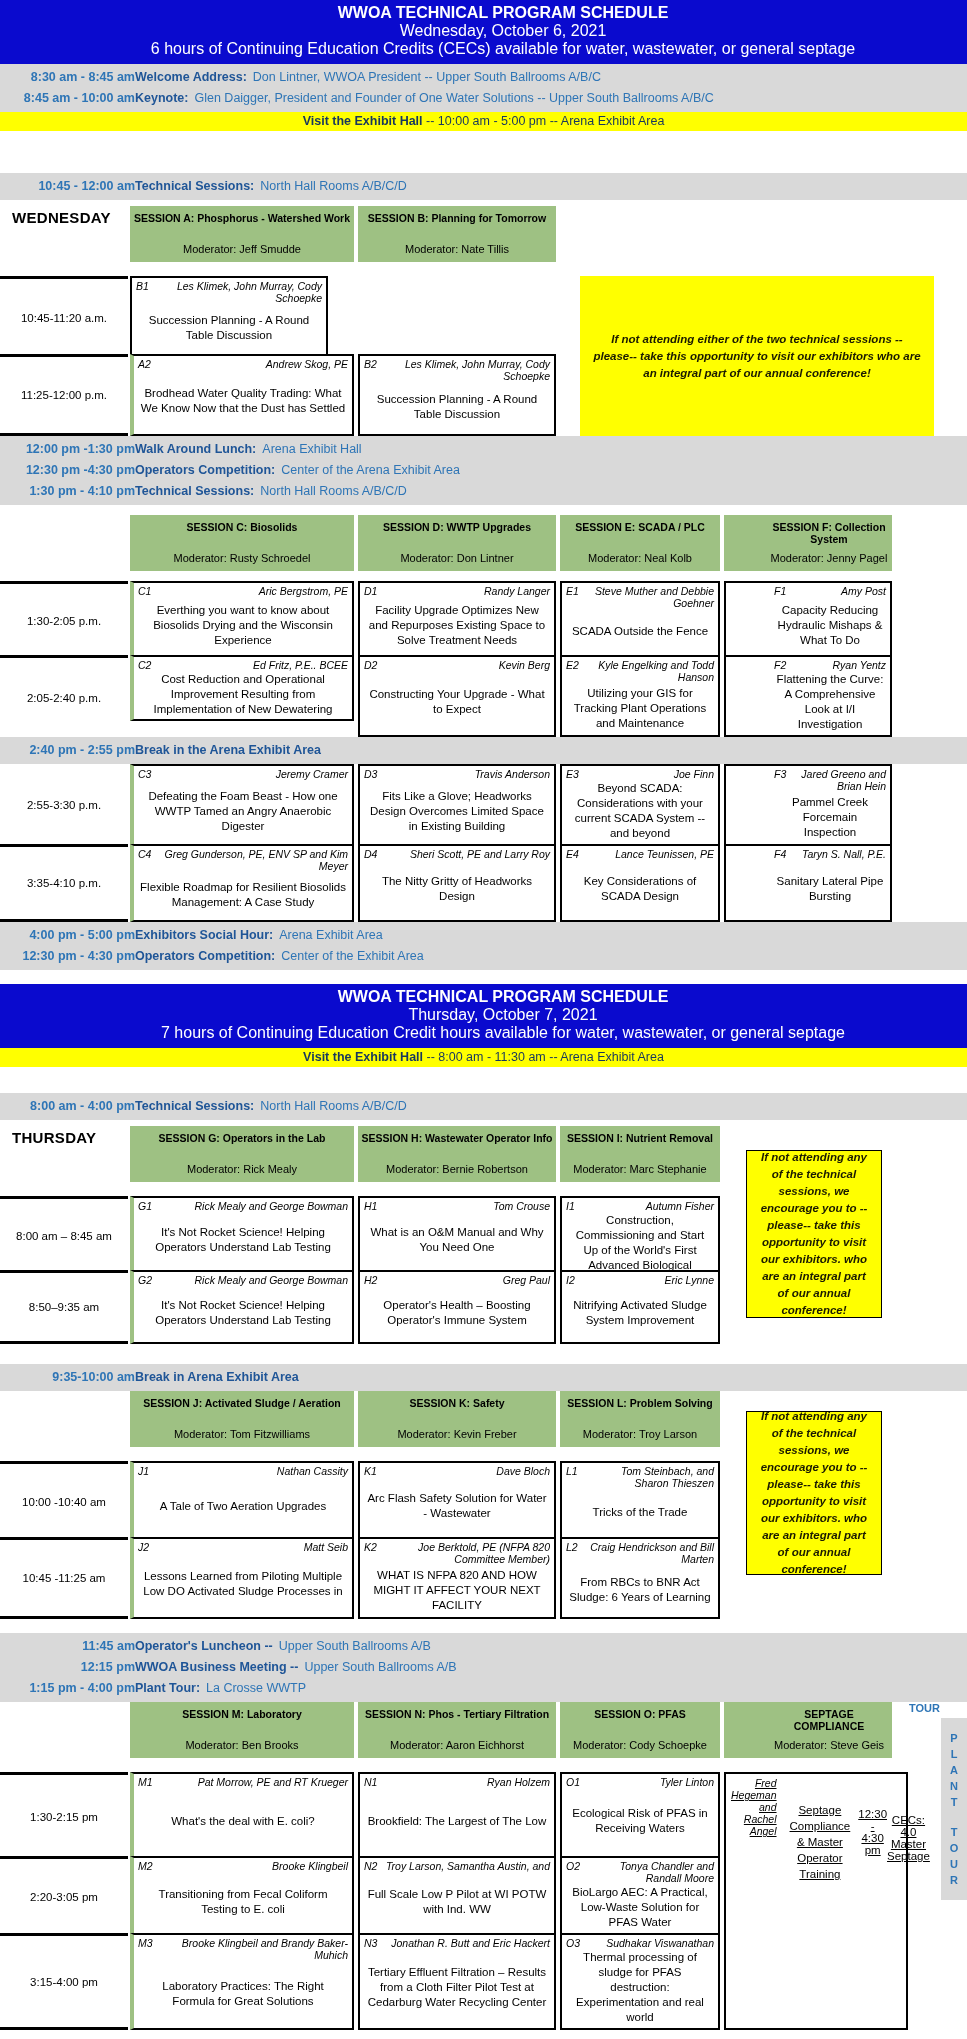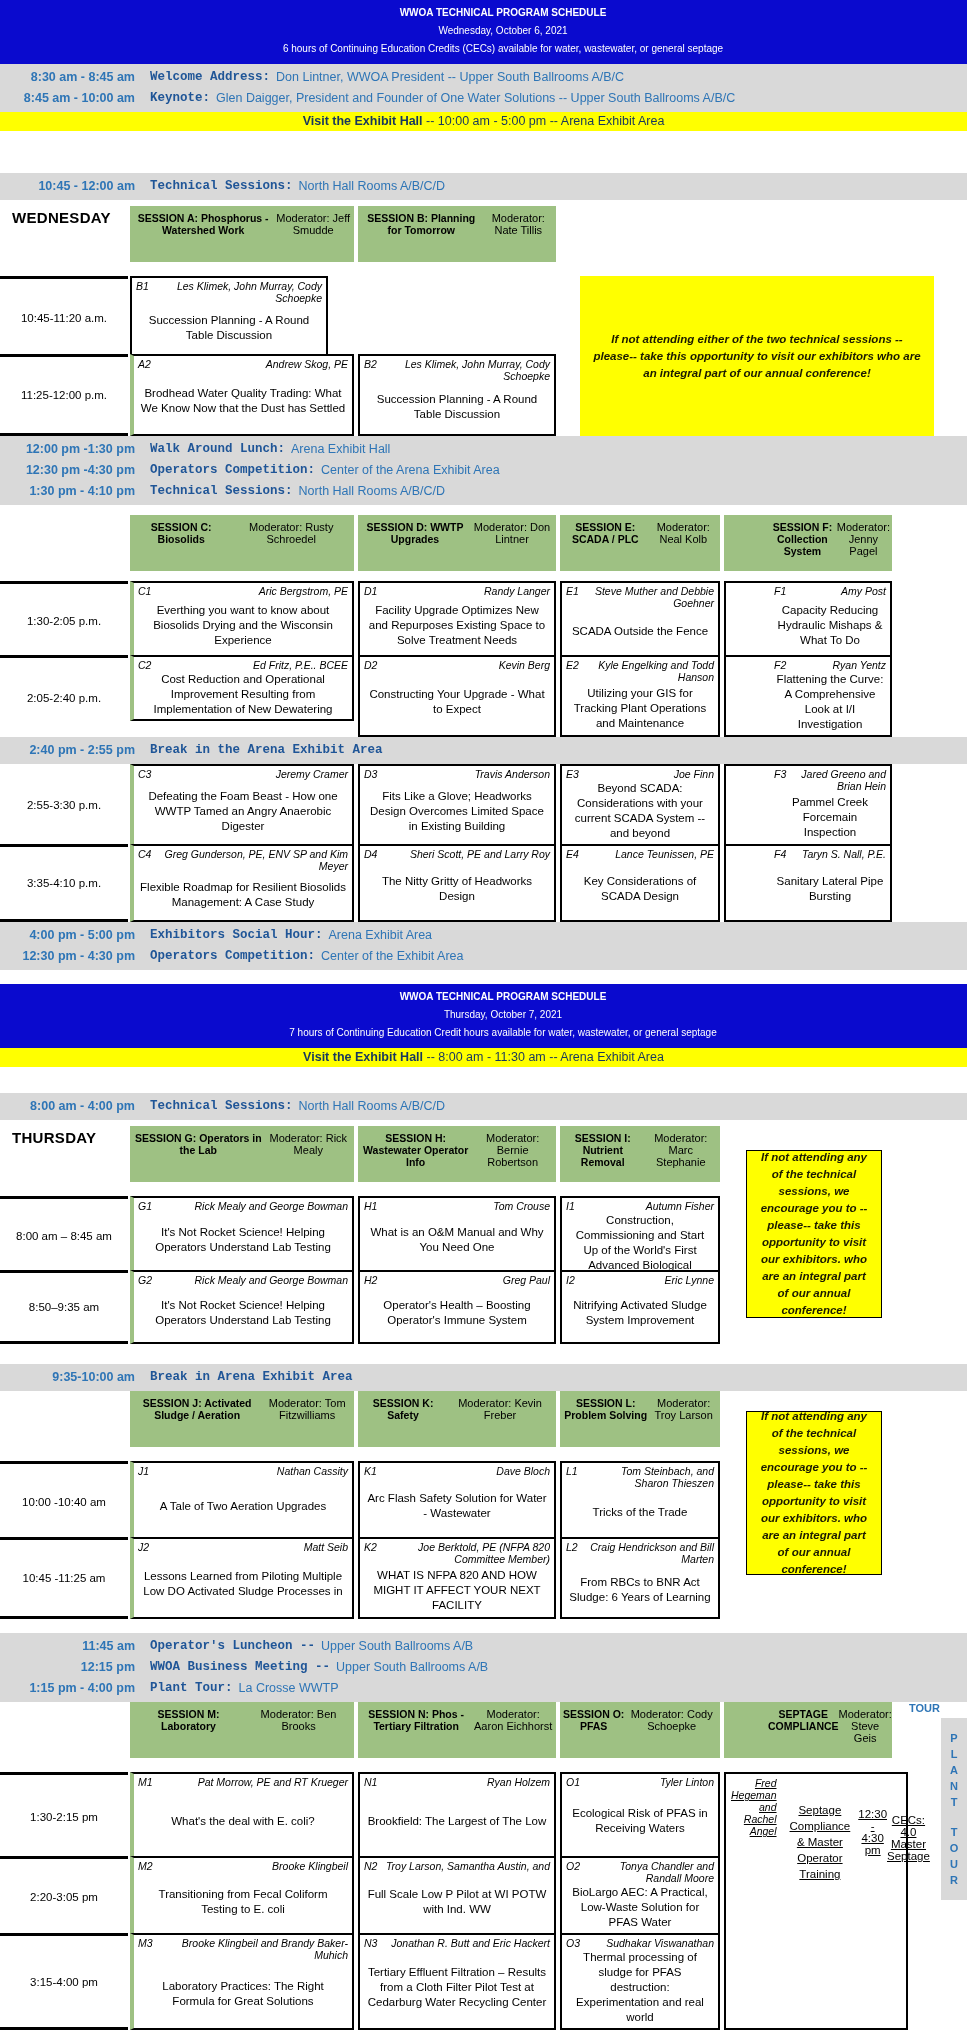--- a/index.html
+++ b/index.html
@@ -1,32 +1,32 @@
 <!DOCTYPE html>
 <html><head>
 <meta charset="utf-8">
 <style>
   html,body{margin:0;padding:0;background:#fff;}
   body{width:967px;height:2039px;overflow:hidden;font-family:"Liberation Sans",sans-serif;color:#000;}
   
   .banner{background:#0a0ace;color:#fff;text-align:center;padding:4px 0 6px;}
-  .banner div{line-height:18px;font-size:10px;padding-left:39px;}
+  .banner div{line-height:18px;font-size:16px;padding-left:39px;}
   .b-title{font-weight:bold;}
   .yellowband{background:#ffff00;text-align:center;line-height:19px;font-size:12.5px;color:#17375e;}
   .yellowband .yl{font-weight:bold;}
   
   .grayband{background:#d9d9d9;padding:3px 0;}
   .ev{display:flex;line-height:21px;font-size:12.5px;}
   .ev-time{width:135px;text-align:right;color:#2e75b6;font-weight:bold;flex:none;}
-  .ev-label{color:#1f5597;font-weight:bold;margin-left:15px;font-family:Liberation Mono, monospace;}
+  .ev-label{color:#1f5597;font-weight:bold;}
   .ev-detail{color:#2e75b6;margin-left:6px;}
   
   .shrow{display:flex;align-items:flex-start;}
   .day{width:128px;flex:none;font-weight:bold;font-size:15px;padding:3px 0 0 12px;box-sizing:border-box;letter-spacing:.3px;}
-  .shead{margin:0 2px;background:#9ec183;text-align:center;display:flex;flex-direction:row;justify-content:space-between;padding:6px 2px 7px;height:56px;box-sizing:border-box;flex:none;}
+  .shead{margin:0 2px;background:#9ec183;text-align:center;display:flex;flex-direction:column;justify-content:space-between;padding:6px 2px 7px;height:56px;box-sizing:border-box;flex:none;}
   .sname{font-weight:bold;font-size:10.5px;}
   .smod{font-size:11px;}
   
   .trow{display:flex;}
   .trow + .trow{margin-top:-2px;}
   .tcell{width:128px;flex:none;display:flex;align-items:center;justify-content:center;font-size:11.5px;border-top:3px solid #000;box-sizing:border-box;}
   .trow.last .tcell{border-bottom:3px solid #000;}
   .cell{border:2px solid #000;background:#fff;margin:0 2px;display:flex;flex-direction:column;box-sizing:border-box;flex:none;overflow:hidden;}
   .cell.first{border-left:4px solid #9ec183;}
   .w1{width:224px;}.w2{width:198px;}.w3{width:160px;}.w4{width:168px;padding-left:44px;}

